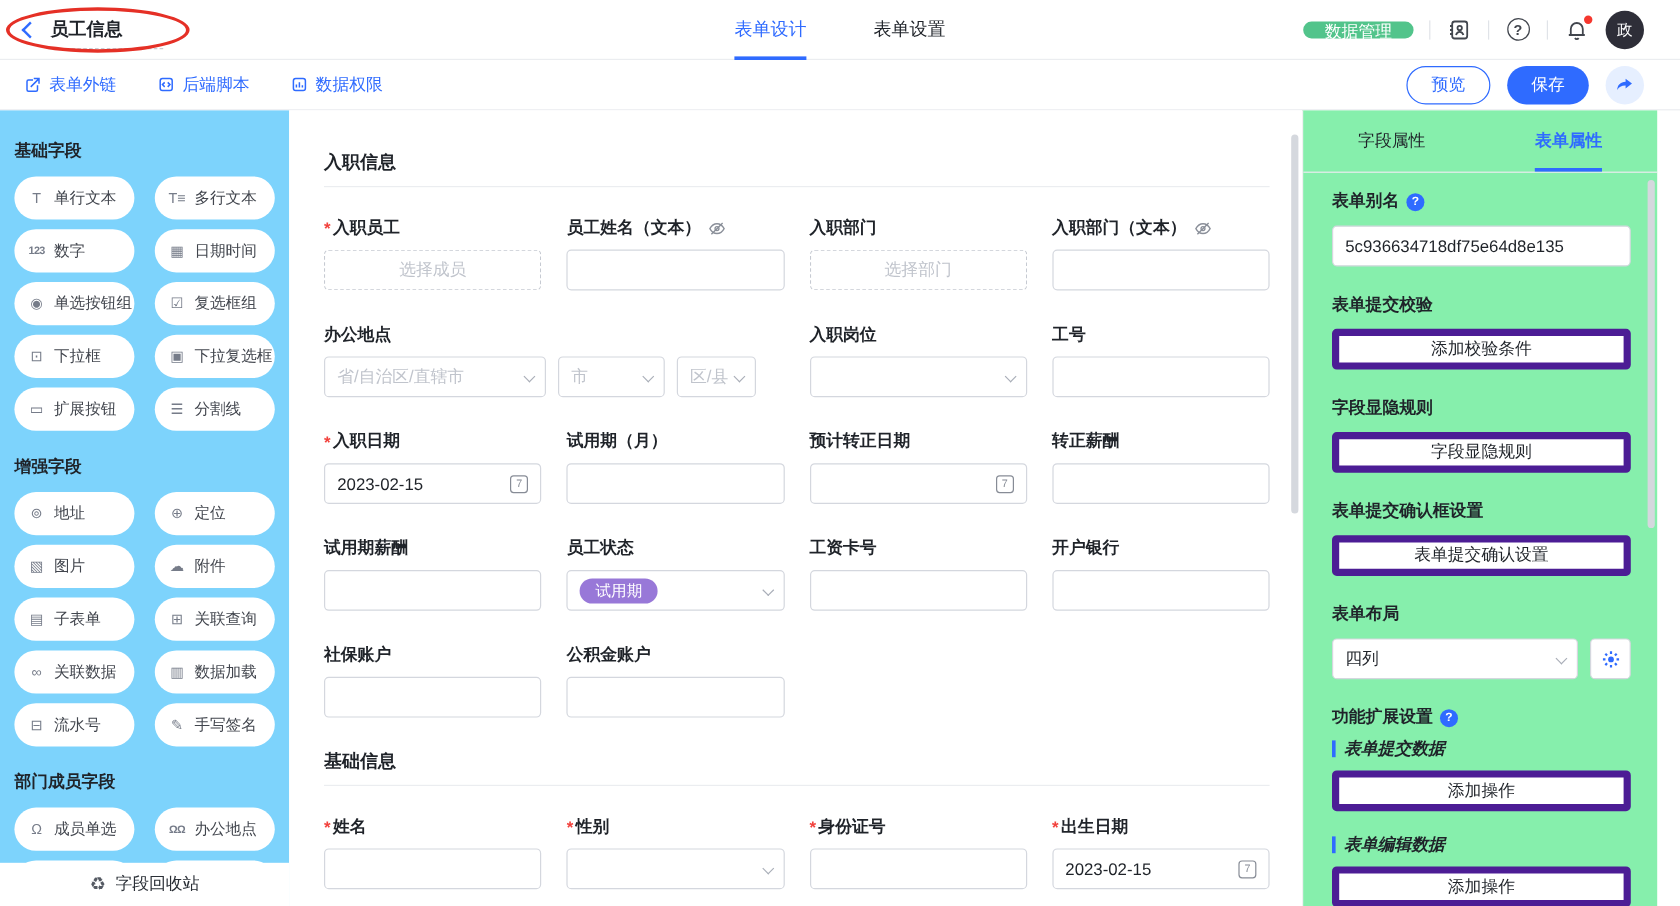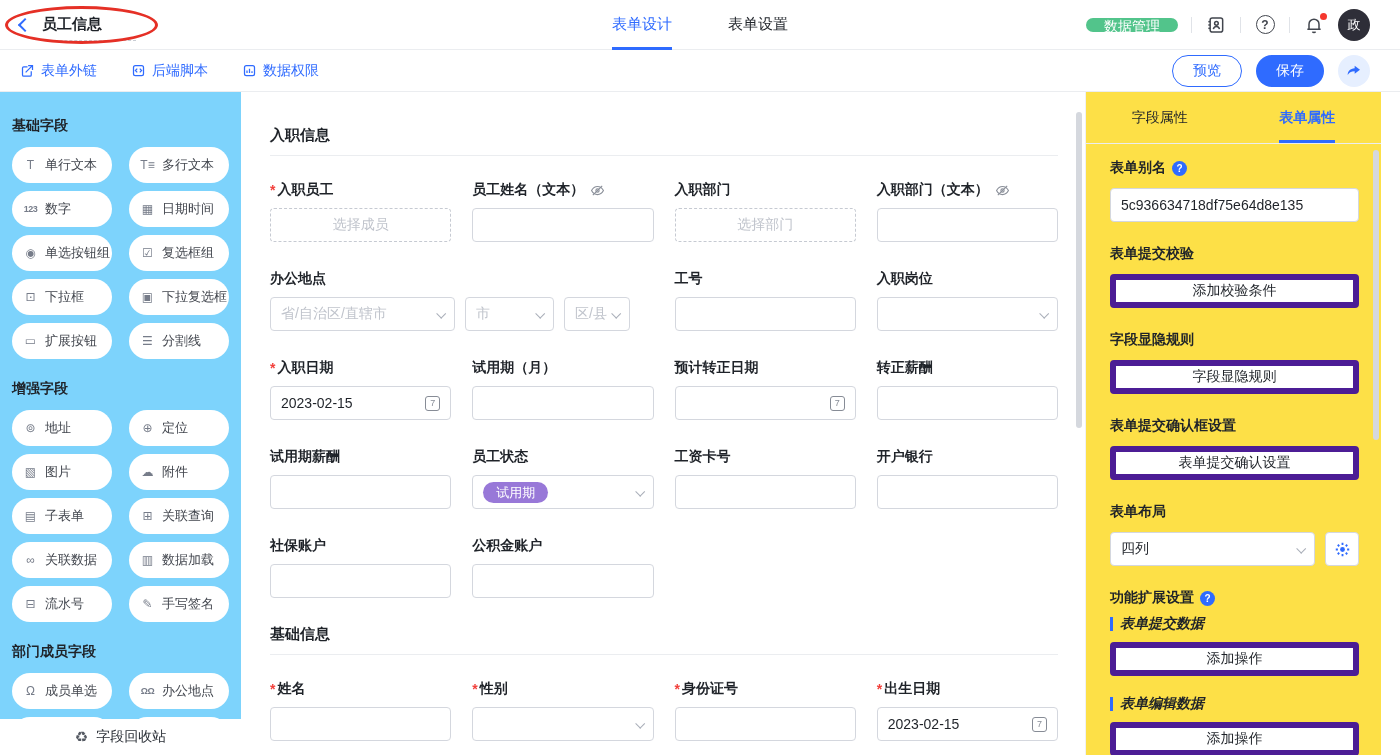--- a/index.html
+++ b/index.html
@@ -76,21 +76,21 @@
   .chev { width:7px; height:7px; border-right:1.5px solid #a9aeb8; border-bottom:1.5px solid #a9aeb8;
     transform:rotate(45deg) translateY(-1px); margin-left:auto; flex:none; }
   .cal { width:15px; height:15px; border:1px solid #878c96; border-radius:3px; font-size:9px; color:#878c96;
     display:flex; align-items:center; justify-content:center; margin-left:auto; flex:none; }
   .addr-row { grid-column:span 2; display:flex; gap:10px; }
   .tag { background:#9878d8; color:#fff; font-size:13px; padding:4px 13px; border-radius:13px; line-height:1; }
   .eye-icon { display:flex; align-items:center; }
   .canvas-scrollbar { position:absolute; right:3px; top:20px; width:6px; height:316px;
     background:#d5d8de; border-radius:3px; cursor:pointer; }
   
-  .panel { width:296px; flex:none; background:#fde047; border-left:1px solid #f0f1f3; position:relative; overflow:hidden; }
+  .panel { width:296px; flex:none; background:#86efac; border-left:1px solid #f0f1f3; position:relative; overflow:hidden; }
   .panel-tabs { height:52px; display:flex; border-bottom:1px solid #ebedf0; }
   .p-tab { flex:1; display:flex; align-items:center; justify-content:center; font-size:14px;
     color:#1f2329; position:relative; cursor:pointer; }
   .p-tab.active { color:#2f6bff; font-weight:600; }
   .p-tab.active::after { content:""; position:absolute; bottom:0; left:50%; transform:translateX(-50%);
     width:56px; height:3px; background:#2f6bff; }
   .panel-body { padding:14px 22px 0 24px; }
   .p-label { display:flex; align-items:center; gap:6px; font-size:14px; font-weight:600; color:#1f2329;
     height:20px; margin-top:22px; }
   .p-label.first { margin-top:0; }
@@ -365,31 +365,31 @@
                 <span class="chev"></span>
               </div>
               <div class="box sel" style="width: 66px; flex: 0 0 auto;">
                 <span class="ph">区/县</span>
                 <span class="chev"></span>
               </div>
             </div>
           </div>
           <div>
             <div class="field-label">
-              <span>工号</span>
-            </div>
-            <div class="box"></div>
-          </div>
-          <div>
-            <div class="field-label">
               <span>入职岗位</span>
             </div>
             <div class="box sel">
               <span class="chev"></span>
             </div>
+          </div>
+          <div>
+            <div class="field-label">
+              <span>工号</span>
+            </div>
+            <div class="box"></div>
           </div>
         </div>
         <div class="form-grid">
           <div>
             <div class="field-label">
               <span class="req">*</span>
               <span>入职日期</span>
             </div>
             <div class="box">
               <span>2023-02-15</span>

